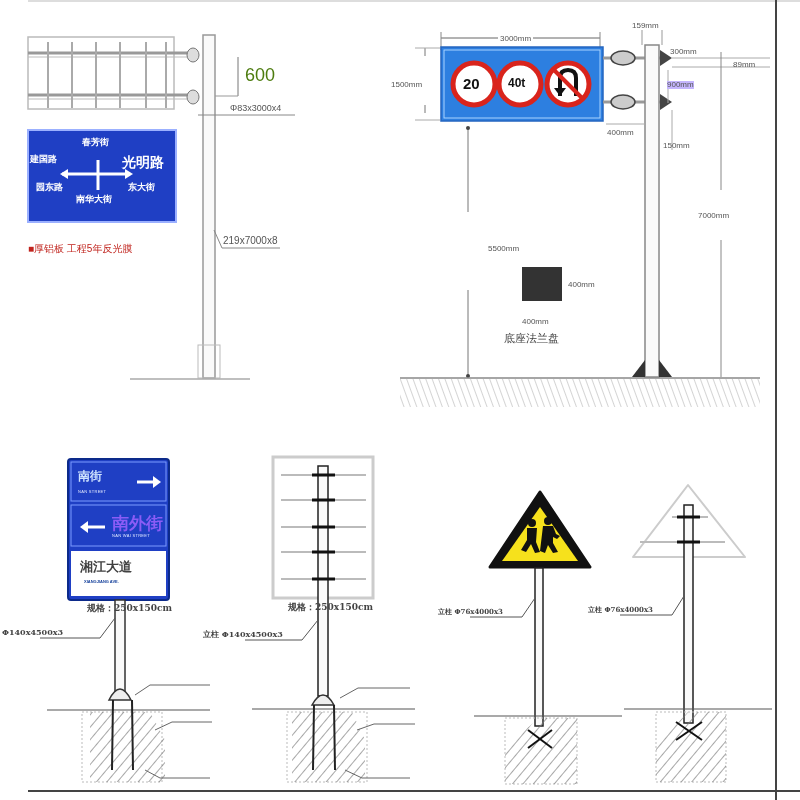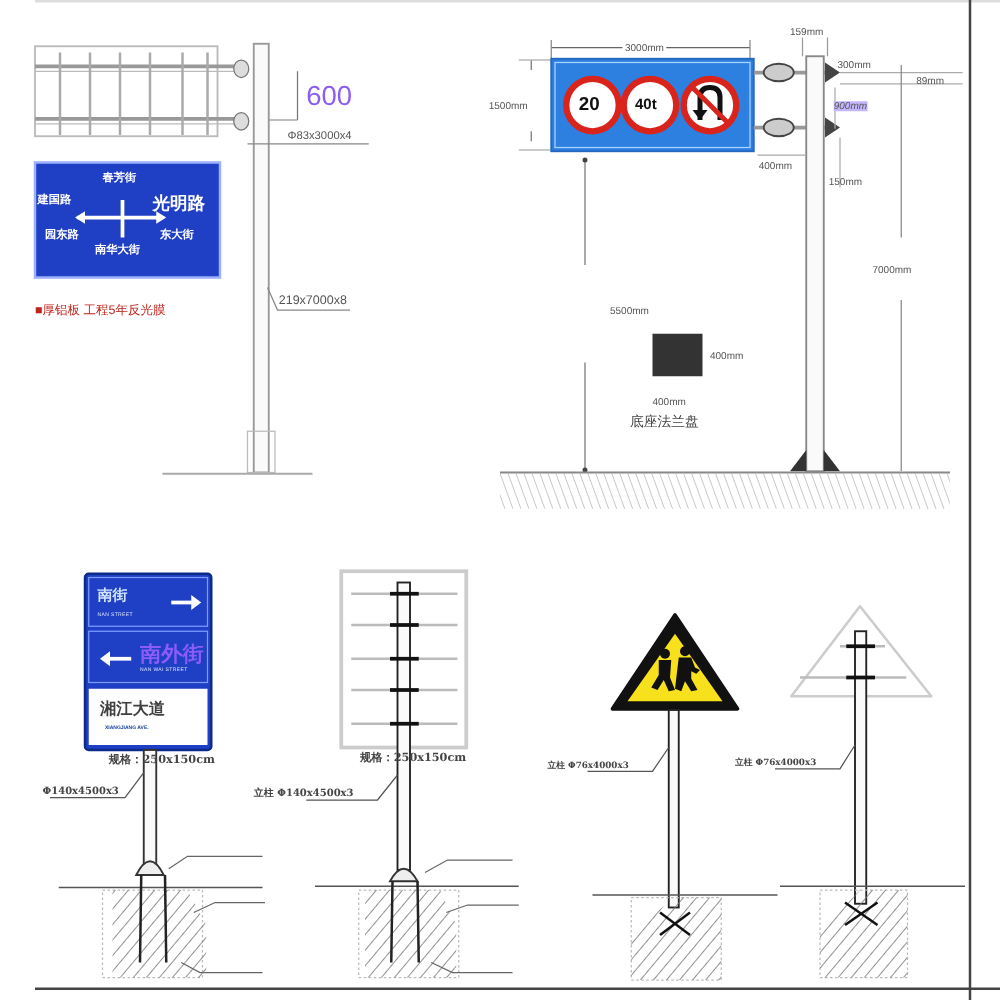--- a/index.html
+++ b/index.html
@@ -1,21 +1,21 @@
 <!DOCTYPE html>
 <html><head>
 <meta charset="utf-8">
 <style>
   html, body { margin:0; padding:0; background:#ffffff; }
   body { width:800px; height:800px; position:relative; overflow:hidden;
          font-family:"Liberation Sans", sans-serif; color:#333; }
   svg { position:absolute; left:0; top:0; }
   .lbl { position:absolute; white-space:nowrap; line-height:1; }
   .dim { font-size:8px; color:#555; }
-  .big { font-size:22px; color:#8b5cf6; }
+  .big { font-size:18px; color:#4d7c0f; }
   .note { font-size:9px; color:#444; font-family:"DejaVu Serif", serif; font-weight:bold; }
   .spec { font-size:10px; color:#555; }
   .red-note { font-size:10px; color:#c0231d; font-weight:normal; }
   .sign-text { font-size:10px; color:#fff; font-weight:bold; }
   .sign-sub { font-size:4px; color:#dfe6ff; letter-spacing:0.3px; }
   .sign-green { font-size:13px; color:#404040; font-weight:bold; }
   .sign-green-sub { font-size:4px; color:#123e9a; font-weight:bold; }
   .speed { font-size:15px; font-weight:bold; color:#111; }
 </style>
 </head>
@@ -218,38 +218,38 @@
 <div class="lbl sign-text" style="left:36px;top:183px;font-size:9px;text-align:center;">园东路</div>
 <div class="lbl sign-text" style="left:128px;top:183px;font-size:9px;">东大街</div>
 <div class="lbl sign-text" style="left:76px;top:195px;font-size:9px;">南华大街</div>
 <div class="lbl red-note" style="left:28px;top:244px;">■厚铝板  工程5年反光膜</div>
 
 <div class="lbl dim" style="left:498px;top:35px;background:#fff;padding:0 2px;">3000mm</div>
 <div class="lbl dim" style="left:391px;top:81px;">1500mm</div>
 <div class="lbl dim" style="left:632px;top:22px;">159mm</div>
 <div class="lbl dim" style="left:670px;top:48px;">300mm</div>
 <div class="lbl dim" style="left:733px;top:61px;">89mm</div>
-<div class="lbl dim" style="left:667px;top:81px;background:#c4b5fd;font-style:italic;">900mm</div>
+<div class="lbl dim" style="left:667px;top:81px;background:#c4b5fd;">900mm</div>
 <div class="lbl dim" style="left:607px;top:129px;">400mm</div>
 <div class="lbl dim" style="left:663px;top:142px;">150mm</div>
 <div class="lbl dim" style="left:444px;top:245px;padding-left:44px;">5500mm</div>
 <div class="lbl dim" style="left:698px;top:212px;">7000mm</div>
 <div class="lbl dim" style="left:568px;top:281px;">400mm</div>
 <div class="lbl dim" style="left:522px;top:318px;">400mm</div>
 <div class="lbl" style="left:504px;top:333px;font-size:11px;color:#444;">底座法兰盘</div>
 <div class="lbl speed" style="left:463px;top:76px;">20</div>
 <div class="lbl speed" style="left:508px;top:77px;font-size:12px;">40t</div>
 
 <div class="lbl sign-text" style="left:78px;top:470px;font-size:12px;color:#cfe3ff;">南街</div>
 <div class="lbl sign-sub" style="left:78px;top:490px;">NAN STREET</div>
 <div class="lbl sign-text" style="left:112px;top:515px;font-size:17px;color:#8b5cf6;">南外街</div>
 <div class="lbl sign-sub" style="left:112px;top:534px;">NAN WAI STREET</div>
 <div class="lbl sign-green" style="left:80px;top:560px;">湘江大道</div>
 <div class="lbl sign-green-sub" style="left:84px;top:580px;">XIANGJIANG AVE.</div>
 <div class="lbl note" style="left:87px;top:604px;">规格：250x150cm</div>
-<div class="lbl note" style="left:2px;top:628px;font-size:8px;margin-left:32px;">Φ140x4500x3</div>
+<div class="lbl note" style="left:2px;top:628px;font-size:8px;">Φ140x4500x3</div>
 
 <div class="lbl note" style="left:288px;top:603px;">规格：250x150cm</div>
 <div class="lbl note" style="left:203px;top:630px;font-size:8px;text-align:center;">立柱 Φ140x4500x3</div>
 
 <div class="lbl note" style="left:438px;top:608px;font-size:7px;">立柱 Φ76x4000x3</div>
 
 <div class="lbl note" style="left:588px;top:606px;font-size:7px;">立柱 Φ76x4000x3</div>
 
 </body></html>

